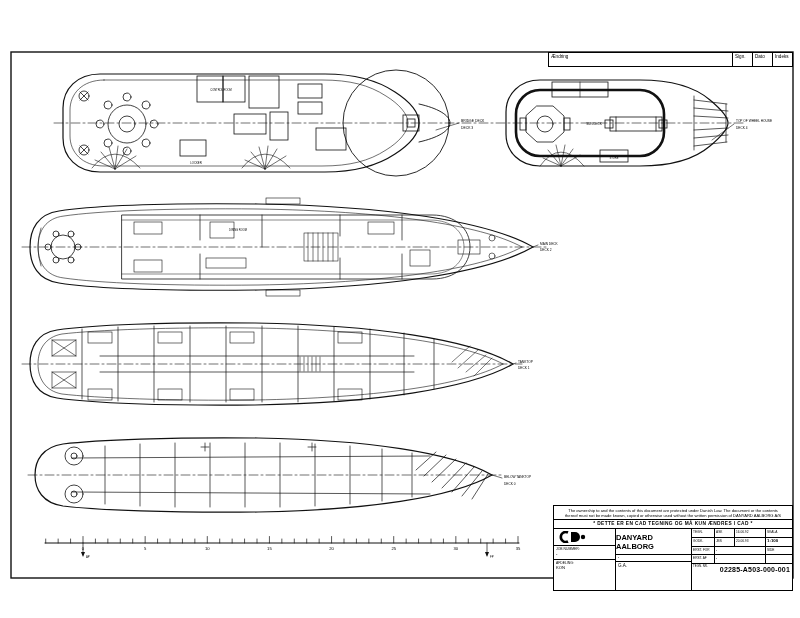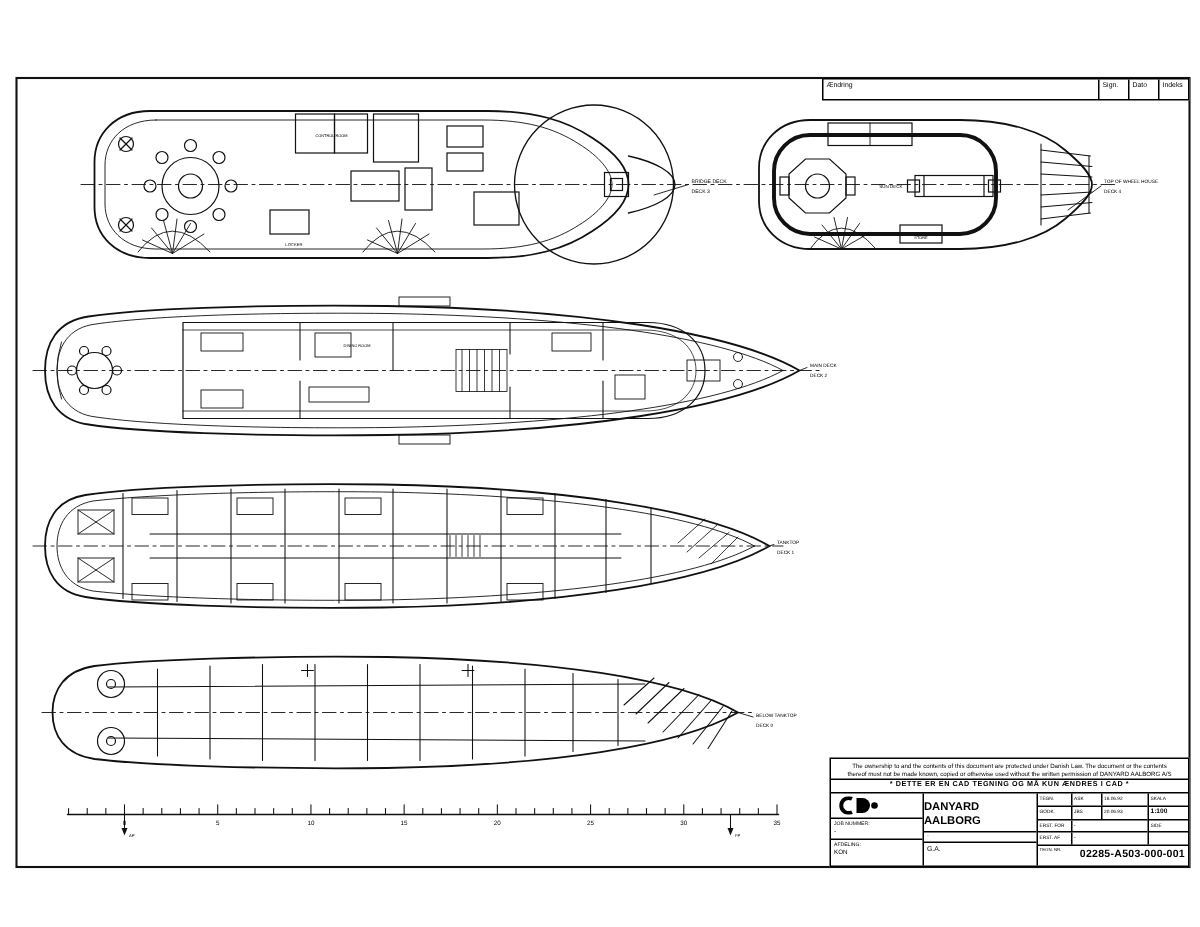--- a/index.html
+++ b/index.html
@@ -7,21 +7,21 @@
          font-family:"Liberation Sans",sans-serif;color:#000;}
   svg text{font-family:"Liberation Sans",sans-serif;fill:#000;}
   .ga-svg{position:absolute;left:0;top:0;}
   
   .rev{position:absolute;left:548px;top:52px;width:245px;height:15px;
        border:1px solid #000;display:flex;font-size:4.6px;line-height:5px;background:#fff;box-sizing:border-box;}
   .rev>div{padding:1px 2px;box-sizing:border-box;}
   .rev .c1{flex:1;}
   .rev .c2,.rev .c3,.rev .c4{width:20px;border-left:1px solid #000;}
   
-  .tb{position:absolute;left:553px;top:505px;width:240px;height:73px;
+  .tb{position:absolute;left:553px;top:505px;width:240px;height:86px;
       border:1px solid #000;background:#fff;box-sizing:border-box;display:flex;flex-direction:column;}
   .tb-copy{border-bottom:1px solid #000;font-size:4.1px;line-height:5.1px;padding:1.5px 3px;text-align:center;}
   .tb-cad{border-bottom:1px solid #000;font-size:4.8px;line-height:7px;height:8px;text-align:center;font-weight:bold;letter-spacing:.4px;}
   .tb-main{flex:1;display:flex;min-height:0;}
   .tb-left{width:62px;border-right:1px solid #000;display:flex;flex-direction:column;box-sizing:border-box;}
   .tb-logo{height:16px;border-bottom:1px solid #000;display:flex;align-items:center;padding-left:3px;}
   .tb-job{height:14px;border-bottom:1px solid #000;padding:1px 2px;box-sizing:border-box;}
   .tb-afd{flex:1;padding:1px 2px;}
   .tb-lbl{font-size:3.4px;line-height:4px;}
   .tb-val{font-size:4.2px;line-height:5px;}

